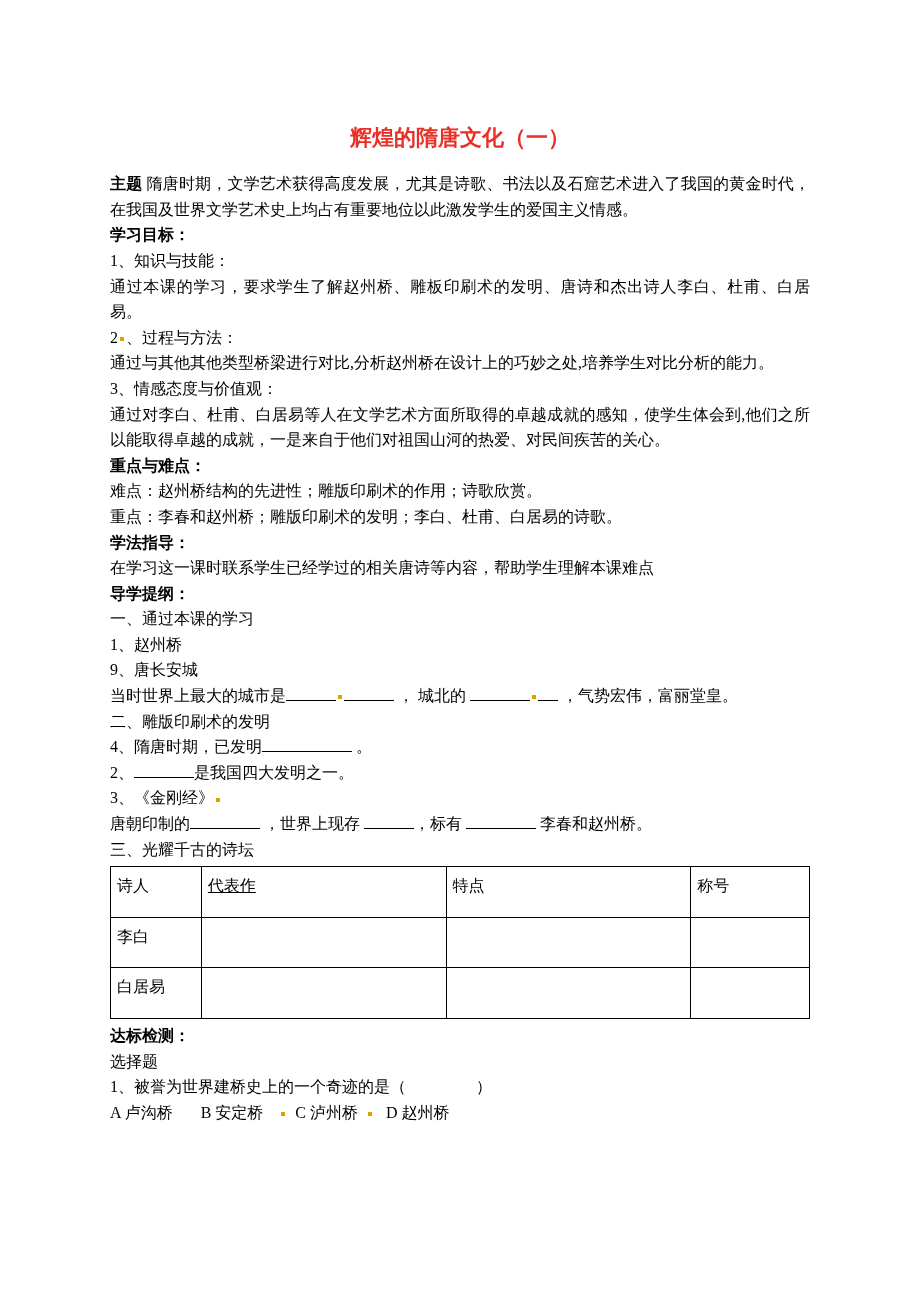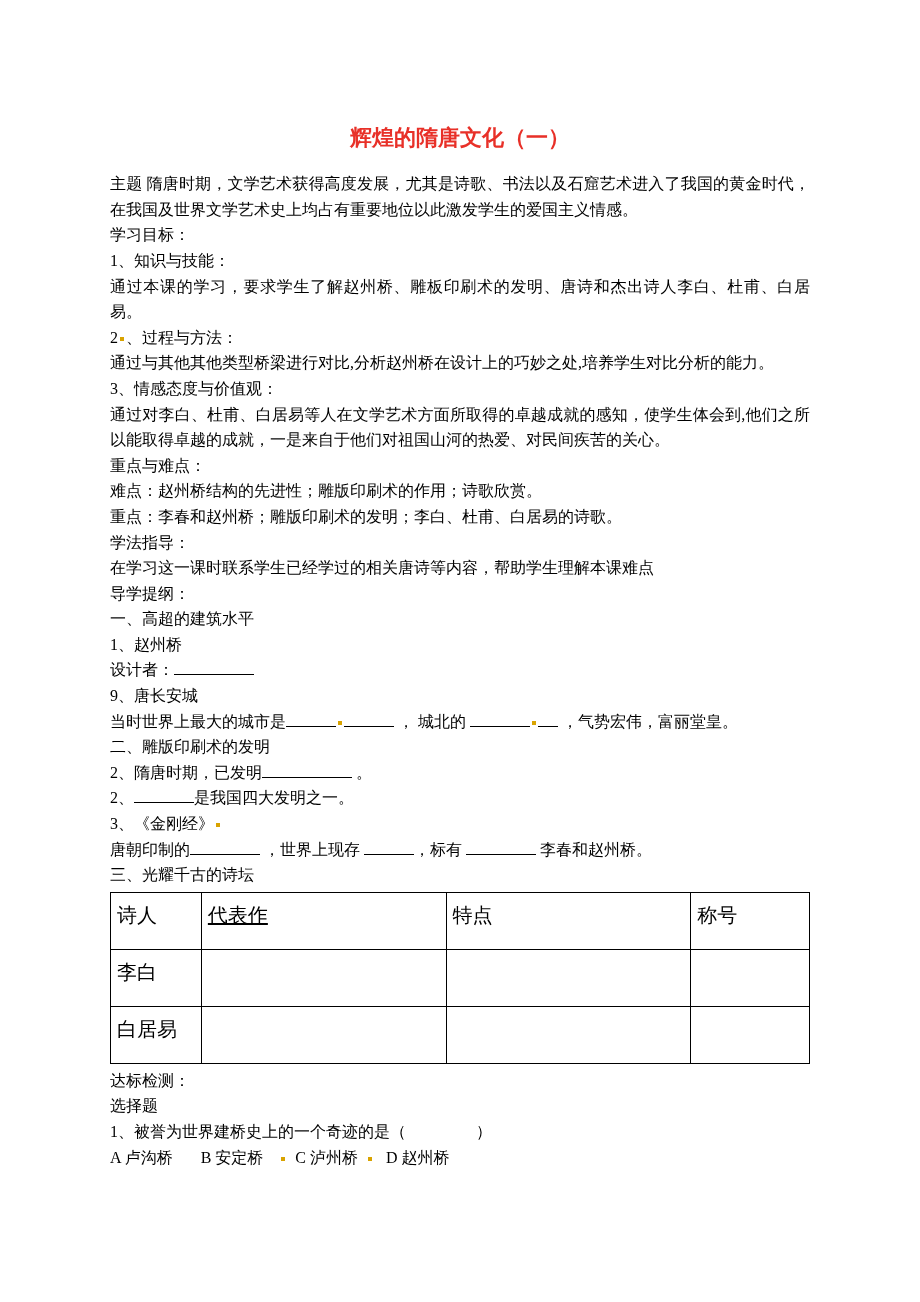--- a/index.html
+++ b/index.html
@@ -19,21 +19,21 @@
   }
   .title {
     text-align: center;
     font-size: 22px;
     font-weight: bold;
     color: #e83028;
     margin-bottom: 16px;
     font-family: "SimHei", "黑体", sans-serif;
   }
   .bold {
-    font-weight: normal;
+    font-weight: bold;
     font-family: "SimHei", "黑体", sans-serif;
   }
   .para {
     margin: 0;
     text-align: justify;
   }
   .blank {
     display: inline-block;
     border-bottom: 1px solid #000;
     height: 1em;
@@ -50,21 +50,21 @@
     height: 4px;
     background: #d9a300;
     vertical-align: middle;
     margin: 0 2px;
   }
   table.poet {
     border-collapse: collapse;
     width: 100%;
     margin-top: 4px;
     margin-bottom: 4px;
-    font-size: 20px;
+    font-size: 16px;
   }
   table.poet td, table.poet th {
     border: 1px solid #000;
     padding: 6px 6px 18px 6px;
     vertical-align: top;
     font-weight: normal;
     text-align: left;
   }
   table.poet th { font-weight: normal; }
   .paren {
@@ -98,33 +98,30 @@
 
   <p class="para bold">重点与难点：</p>
   <p class="para">难点：赵州桥结构的先进性；雕版印刷术的作用；诗歌欣赏。</p>
   <p class="para">重点：李春和赵州桥；雕版印刷术的发明；李白、杜甫、白居易的诗歌。</p>
 
   <p class="para bold">学法指导：</p>
   <p class="para">在学习这一课时联系学生已经学过的相关唐诗等内容，帮助学生理解本课难点</p>
 
   <p class="para bold">导学提纲：</p>
 
-  <p class="para">一、高超的建筑水平</p>
+  <p class="para">一、通过本课的学习</p>
   <p class="para">1、赵州桥</p>
-  <p class="para">
-    <span>设计者：</span><span class="blank b80"></span>
-  </p>
   <p class="para">9、唐长安城</p>
   <p class="para">
     <span>当时世界上最大的城市是</span><span class="blank b50"></span><span class="dot"></span><span class="blank b50"></span><span> ， 城北的 </span><span class="blank b60"></span><span class="dot"></span><span class="blank b30" style="width:20px;"></span><span> ，气势宏伟，富丽堂皇。</span>
   </p>
 
   <p class="para">二、雕版印刷术的发明</p>
   <p class="para">
-    <span>2、隋唐时期，已发明</span><span class="blank b90"></span><span> 。</span>
+    <span>4、隋唐时期，已发明</span><span class="blank b90"></span><span> 。</span>
   </p>
   <p class="para">
     <span>2、</span><span class="blank b60"></span><span>是我国四大发明之一。</span>
   </p>
   <p class="para">
     <span>3、《金刚经》</span><span class="dot"></span>
   </p>
   <p class="para">
     <span>唐朝印制的</span><span class="blank b70"></span><span> ，世界上现存 </span><span class="blank b50"></span><span>，标有 </span><span class="blank b70"></span><span> 李春和赵州桥。</span>
   </p>

